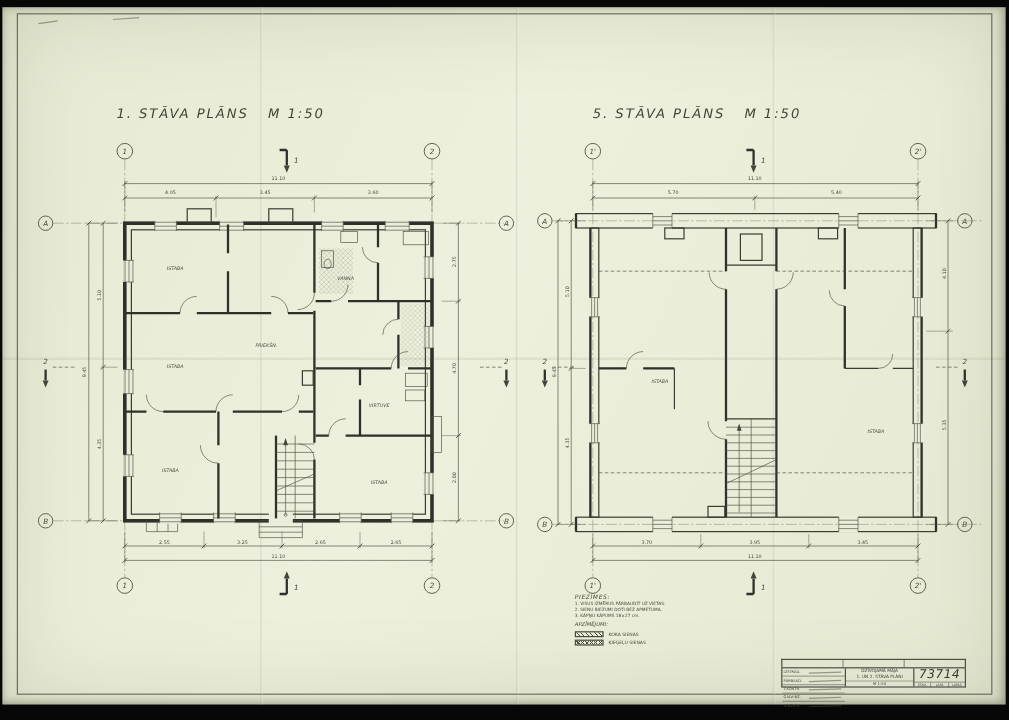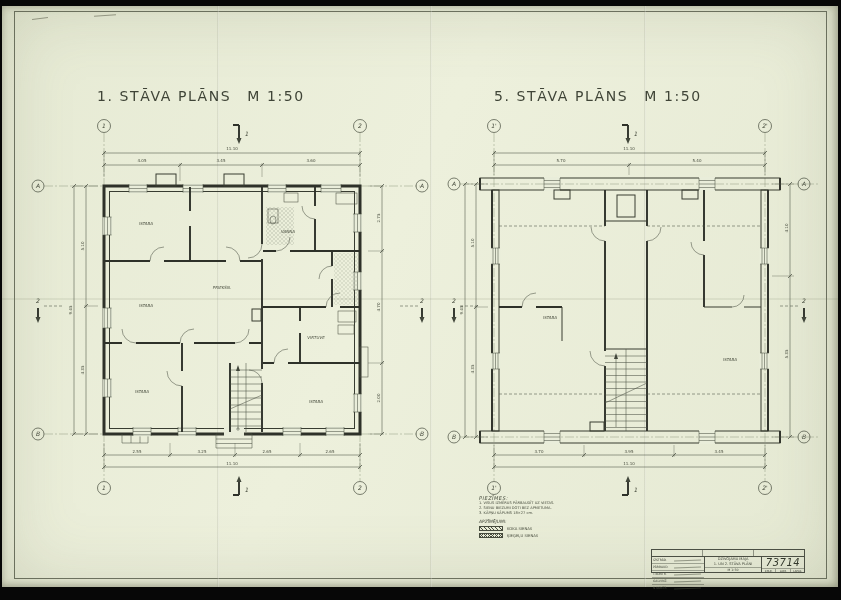--- a/index.html
+++ b/index.html
@@ -5,21 +5,21 @@
   html,body{margin:0;padding:0}
   body{width:841px;height:600px;position:relative;overflow:hidden;background:#070707;font-family:"DejaVu Sans",sans-serif}
   .paper{position:absolute;left:2px;top:6px;right:3px;bottom:13px;
     background:linear-gradient(115deg,#e6ead4,#edf0dc 45%,#e5e9d3);
     box-shadow:inset 0 0 70px rgba(110,115,85,.22), inset -3px 0 8px rgba(60,60,40,.28), inset 0 -2px 6px rgba(60,60,40,.2);}
   .frame{position:absolute;left:12px;top:5px;right:11px;bottom:8px;border:1px solid rgba(70,75,58,.75);pointer-events:none}
   .fold-v{position:absolute;top:0;bottom:0;width:2px;background:linear-gradient(to right,rgba(100,105,80,.18),rgba(255,255,255,.28))}
   .fold-h{position:absolute;left:0;right:0;height:2px;background:rgba(100,105,80,.10)}
   .pmark{position:absolute;height:1px;background:rgba(85,88,70,.55)}
 
-  .plan-title{position:absolute;font-size:14px;letter-spacing:1.6px;color:#3f4437;white-space:nowrap}
+  .plan-title{position:absolute;font-size:11px;font-style:italic;letter-spacing:1.6px;color:#3f4437;white-space:nowrap}
   .plan-title .scale{margin-left:16px}
 
   svg.plan{position:absolute;overflow:visible}
   #plan-left{left:28px;top:105px}
   #plan-right{left:440px;top:105px}
   svg text{font-family:"DejaVu Sans",sans-serif;fill:#454a3c}
   .dim{font-size:4px;text-anchor:middle}
   .axis-lbl{font-size:6px;text-anchor:middle;font-style:italic}
   .sec-lbl{font-size:6px;text-anchor:middle;font-style:italic}
   .room-lbl{font-size:4px;text-anchor:middle;font-style:italic;fill:#4a4f40}

